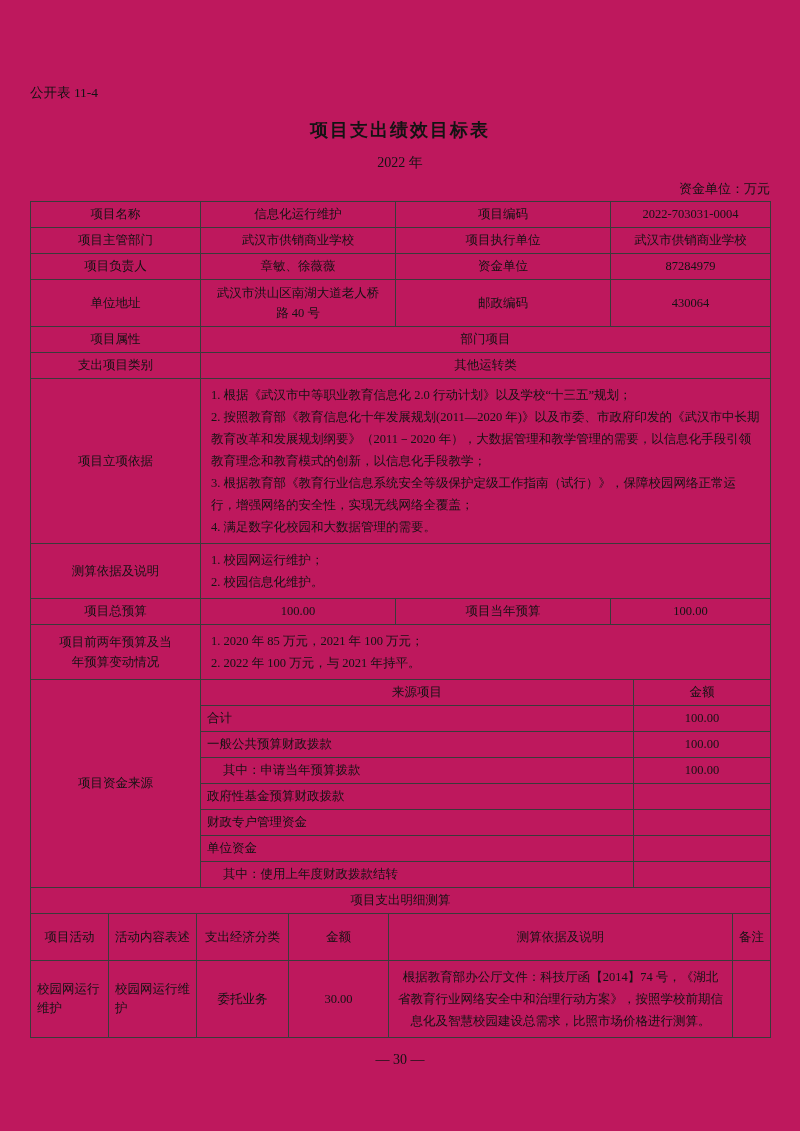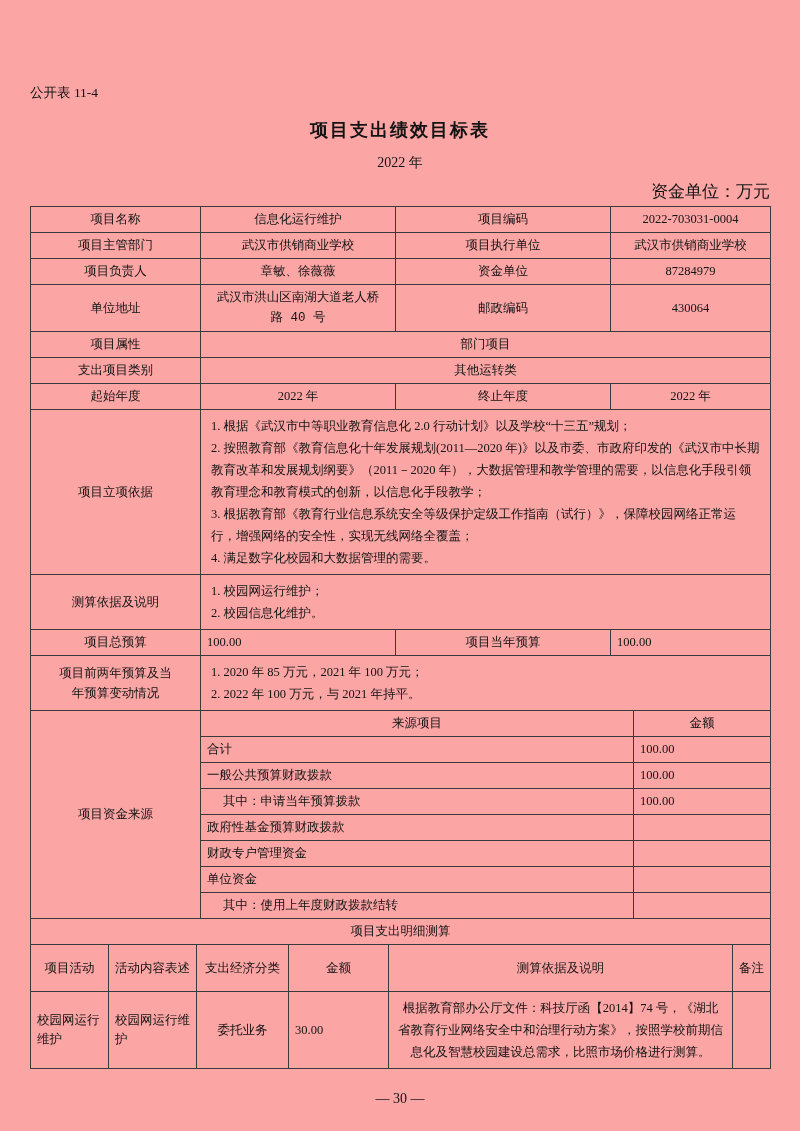--- a/index.html
+++ b/index.html
@@ -1,45 +1,45 @@
 <!DOCTYPE html>
 <html><head>
 <meta charset="utf-8">
 <style>
   html,body{margin:0;padding:0;background:#fff;}
   .page{
     width:800px;height:1131px;box-sizing:border-box;
-    padding:84px 30px 0 30px;background:#fca5a5;color:#131313;
+    padding:84px 30px 0 30px;background:#be185d;color:#131313;
     font-family:"Liberation Serif","DejaVu Serif",serif;
     position:relative;overflow:hidden;
   }
   .form-label{font-size:13.5px;text-align:left;}
   .doc-title{
     text-align:center;font-size:18px;font-weight:bold;letter-spacing:2px;
     font-family:"Liberation Sans","DejaVu Sans",sans-serif;margin-top:16px;
   }
   .doc-year{text-align:center;font-size:14px;margin-top:12px;}
-  .unit-note{text-align:right;font-size:17px;margin-top:8px;margin-bottom:3px;}
+  .unit-note{text-align:right;font-size:13px;margin-top:8px;margin-bottom:3px;}
   table{width:740px;border-collapse:collapse;table-layout:fixed;font-size:12.5px;}
   table.stack{margin-top:-1px;}
   td{
     border:1px solid #3a3a3a;padding:3px 6px;height:19px;
     vertical-align:middle;text-align:center;line-height:1.5;
     word-break:break-all;overflow:hidden;
   }
   td.left{text-align:left;}
-  td.right{text-align:left;padding-right:6px;}
+  td.right{text-align:center;padding-right:6px;}
   td.indent{text-align:left;padding-left:22px;}
   td.multi{text-align:left;padding:5px 10px;}
   td.multi div{line-height:22px;}
   .narrow-label span{display:inline-block;max-width:118px;line-height:20px;}
-  .addr span{display:inline-block;max-width:172px;line-height:20px;font-family:Liberation Mono, monospace;}
+  .addr span{display:inline-block;max-width:172px;line-height:20px;}
   td.hdr2{height:40px;}
   td.expl{text-align:center;padding:5px 8px;line-height:22px;vertical-align:middle;}
-  .page-number{text-align:center;font-size:14px;margin-top:22px;}
+  .page-number{text-align:center;font-size:14px;margin-top:14px;}
 </style>
 </head>
 <body>
 
 <div class="page">
 
   <div class="form-label">公开表 11-4</div>
   <div class="doc-title">项目支出绩效目标表</div>
   <div class="doc-year">2022 年</div>
   <div class="unit-note">资金单位：万元</div>
@@ -76,26 +76,20 @@
         <td>邮政编码</td>
         <td>430064</td>
       </tr>
       <tr>
         <td>项目属性</td>
         <td colspan="3">部门项目</td>
       </tr>
       <tr>
         <td>支出项目类别</td>
         <td colspan="3">其他运转类</td>
-      </tr>
-      <tr>
-        <td>起始年度</td>
-        <td>2022 年</td>
-        <td>终止年度</td>
-        <td>2022 年</td>
       </tr>
       <tr>
         <td>项目立项依据</td>
         <td colspan="3" class="multi">
           <div>1. 根据《武汉市中等职业教育信息化 2.0 行动计划》以及学校“十三五”规划；</div>
           <div>2. 按照教育部《教育信息化十年发展规划(2011—2020 年)》以及市委、市政府印发的《武汉市中长期教育改革和发展规划纲要》（2011－2020 年），大数据管理和教学管理的需要，以信息化手段引领教育理念和教育模式的创新，以信息化手段教学；</div>
           <div>3. 根据教育部《教育行业信息系统安全等级保护定级工作指南（试行）》，保障校园网络正常运行，增强网络的安全性，实现无线网络全覆盖；</div>
           <div>4. 满足数字化校园和大数据管理的需要。</div>
         </td>
       </tr>

